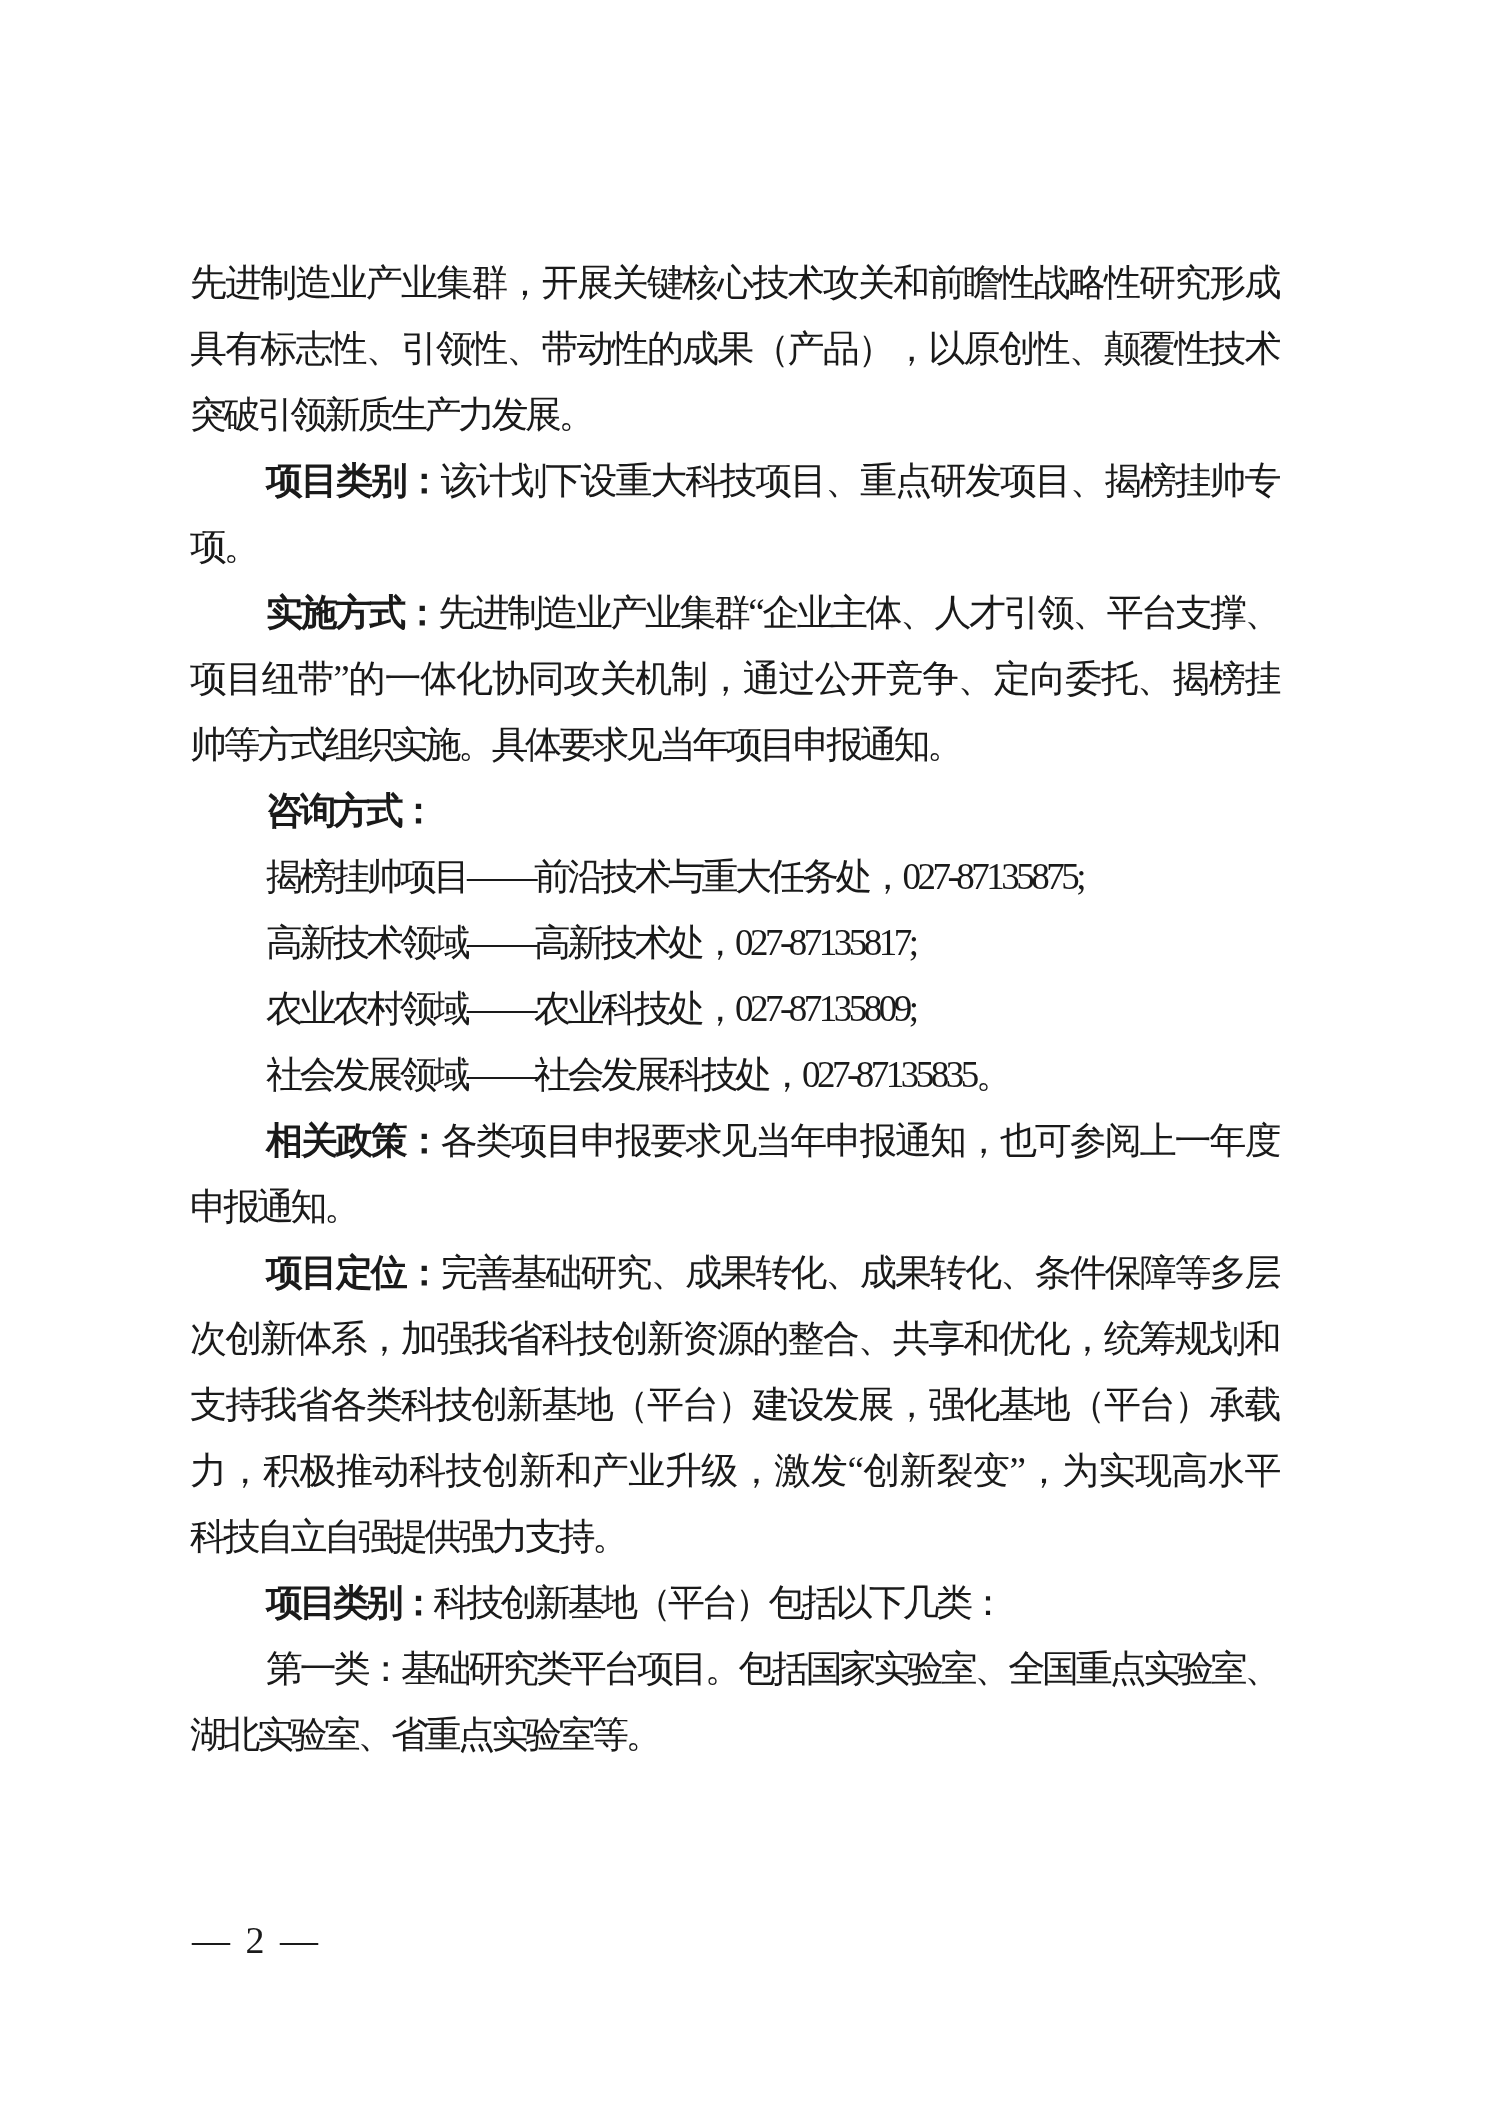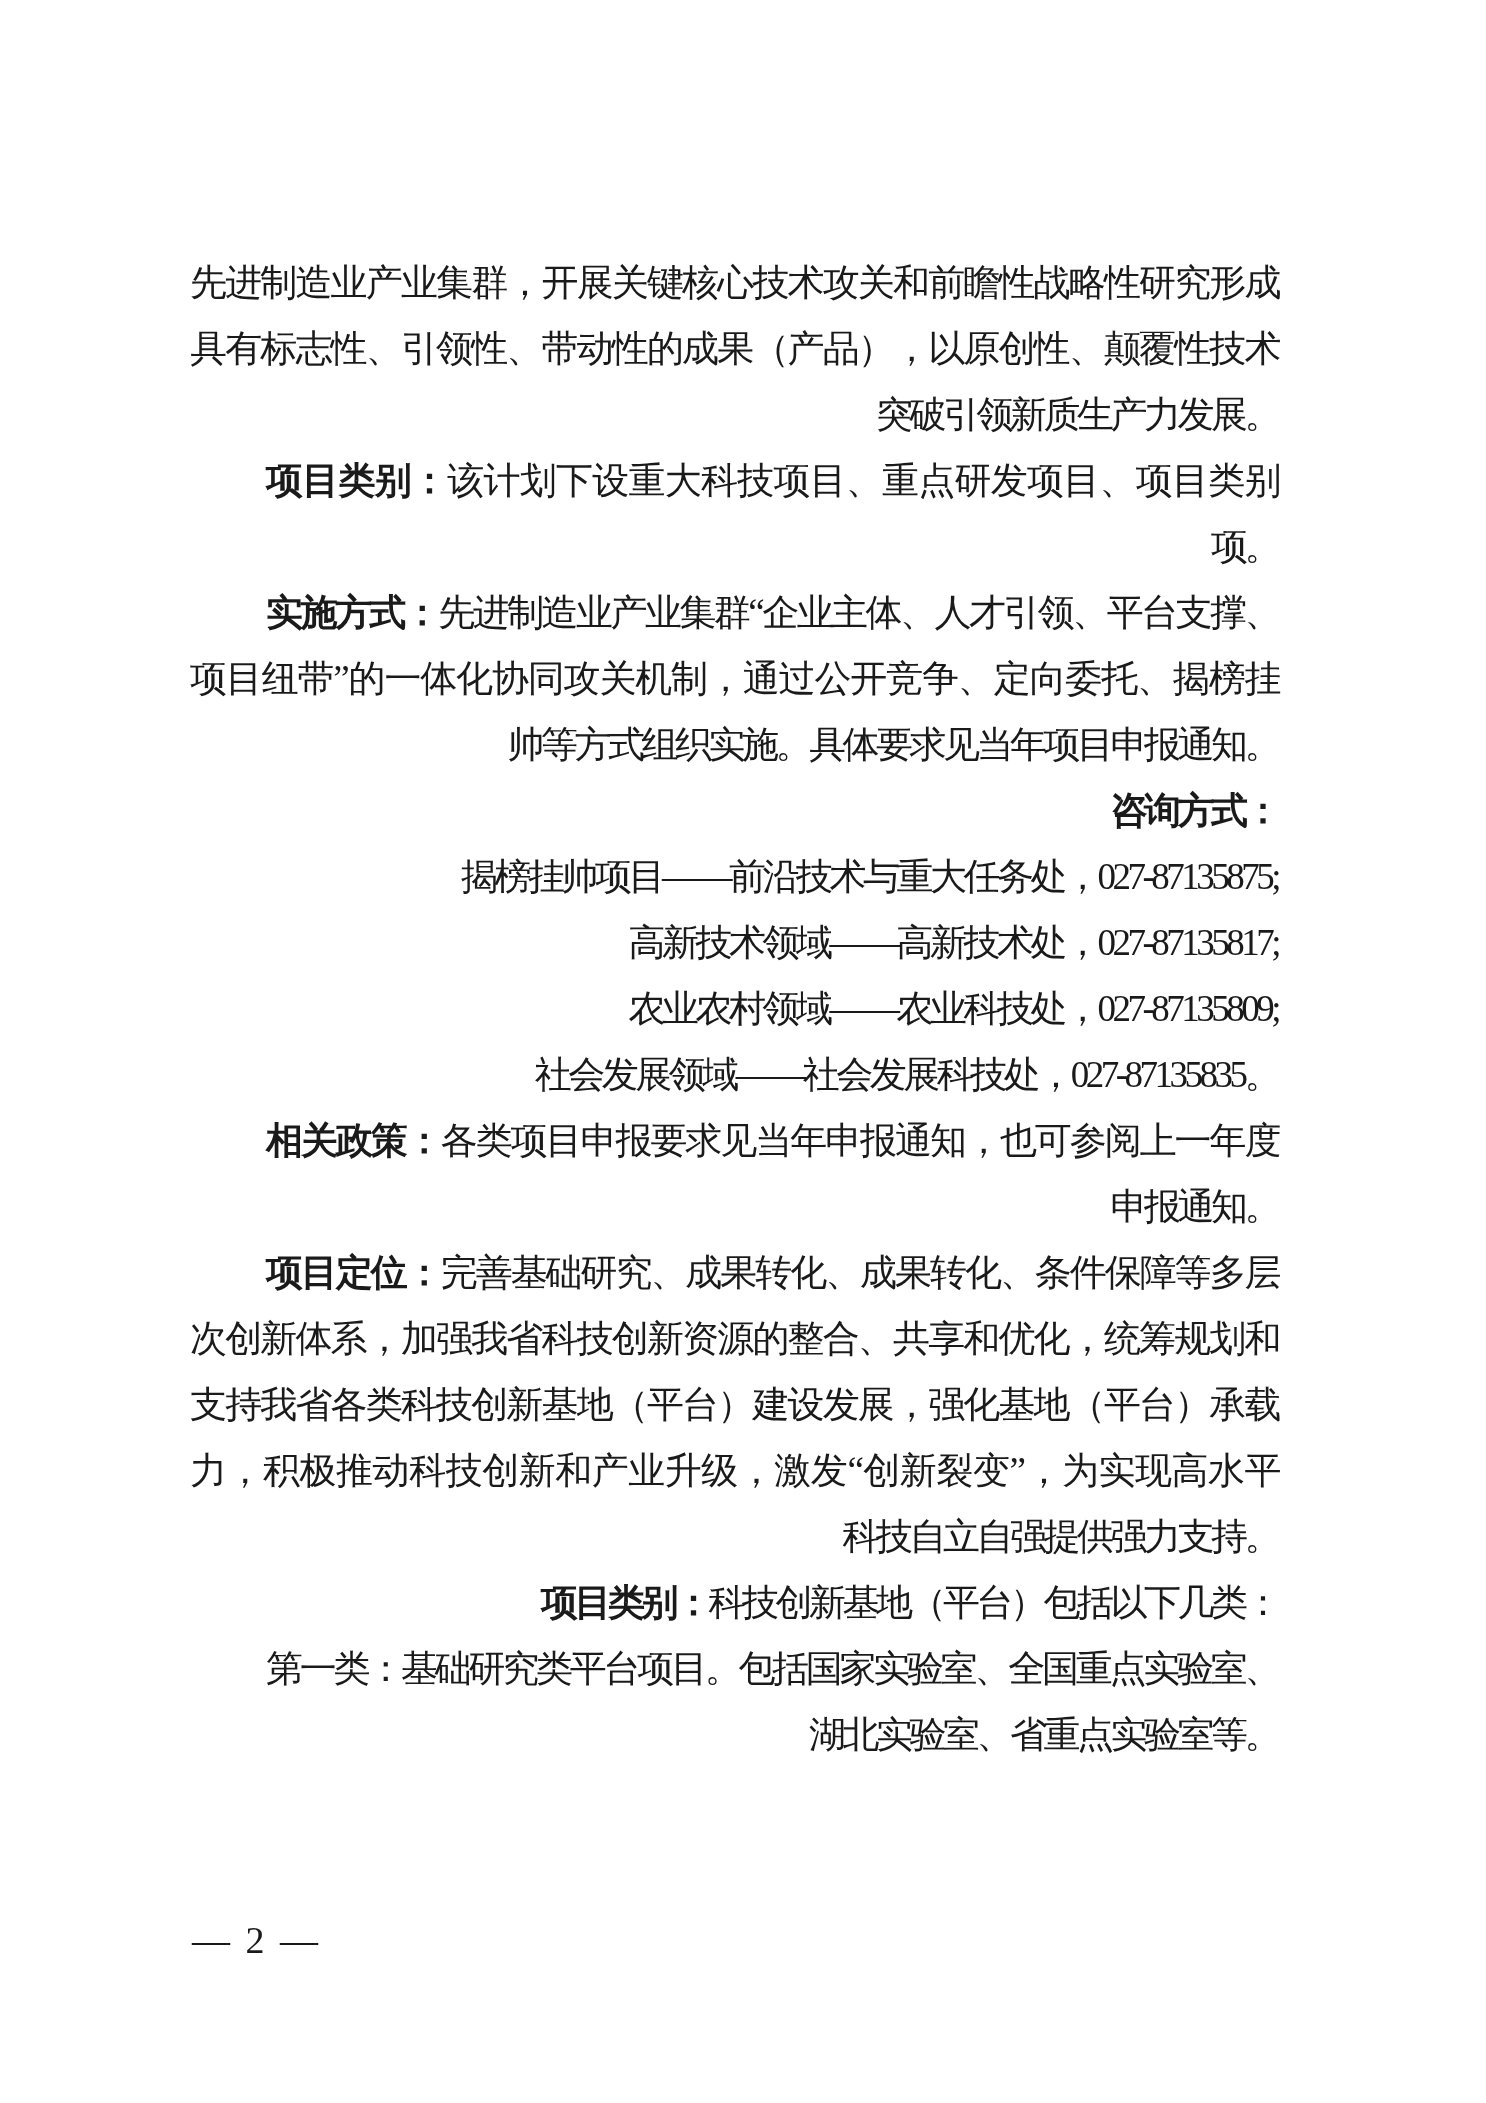--- a/index.html
+++ b/index.html
@@ -27,21 +27,21 @@
     width: 1088px;
   }
   .line {
     box-sizing: border-box;
     width: 100%;
     height: 66px;
     line-height: 66px;
     font-size: 37px;
     letter-spacing: -3.5px;
     white-space: nowrap;
-    text-align: right;
+    text-align: left;
   }
   .line.justify {
     white-space: normal;
     text-align: justify;
     text-align-last: justify;
   }
   .line.indent {
     padding-left: 76px;
   }
   .line.heading {
@@ -62,21 +62,21 @@
   }
 </style>
 </head>
 <body>
 
 <div class="page">
   <main class="content">
       <div class="line justify"><span>先进制造业产业集群，开展关键核心技术攻关和前瞻性战略性研究形成</span></div>
       <div class="line justify"><span>具有标志性、引领性、带动性的成果（产品），以原创性、颠覆性技术</span></div>
       <div class="line"><span>突破引领新质生产力发展。</span></div>
-      <div class="line indent justify"><span class="label">项目类别：</span><span>该计划下设重大科技项目、重点研发项目、项目类别</span></div>
+      <div class="line indent justify"><span class="label">项目类别：</span><span>该计划下设重大科技项目、重点研发项目、揭榜挂帅专</span></div>
       <div class="line"><span>项。</span></div>
       <div class="line indent justify"><span class="label">实施方式：</span><span>先进制造业产业集群“企业主体、人才引领、平台支撑、</span></div>
       <div class="line justify"><span>项目纽带”的一体化协同攻关机制，通过公开竞争、定向委托、揭榜挂</span></div>
       <div class="line"><span>帅等方式组织实施。具体要求见当年项目申报通知。</span></div>
       <div class="line indent"><span class="label">咨询方式：</span><span></span></div>
       <div class="line indent"><span>揭榜挂帅项目——前沿技术与重大任务处，027-87135875;</span></div>
       <div class="line indent"><span>高新技术领域——高新技术处，027-87135817;</span></div>
       <div class="line indent"><span>农业农村领域——农业科技处，027-87135809;</span></div>
       <div class="line indent"><span>社会发展领域——社会发展科技处，027-87135835。</span></div>
       <div class="line indent justify"><span class="label">相关政策：</span><span>各类项目申报要求见当年申报通知，也可参阅上一年度</span></div>

